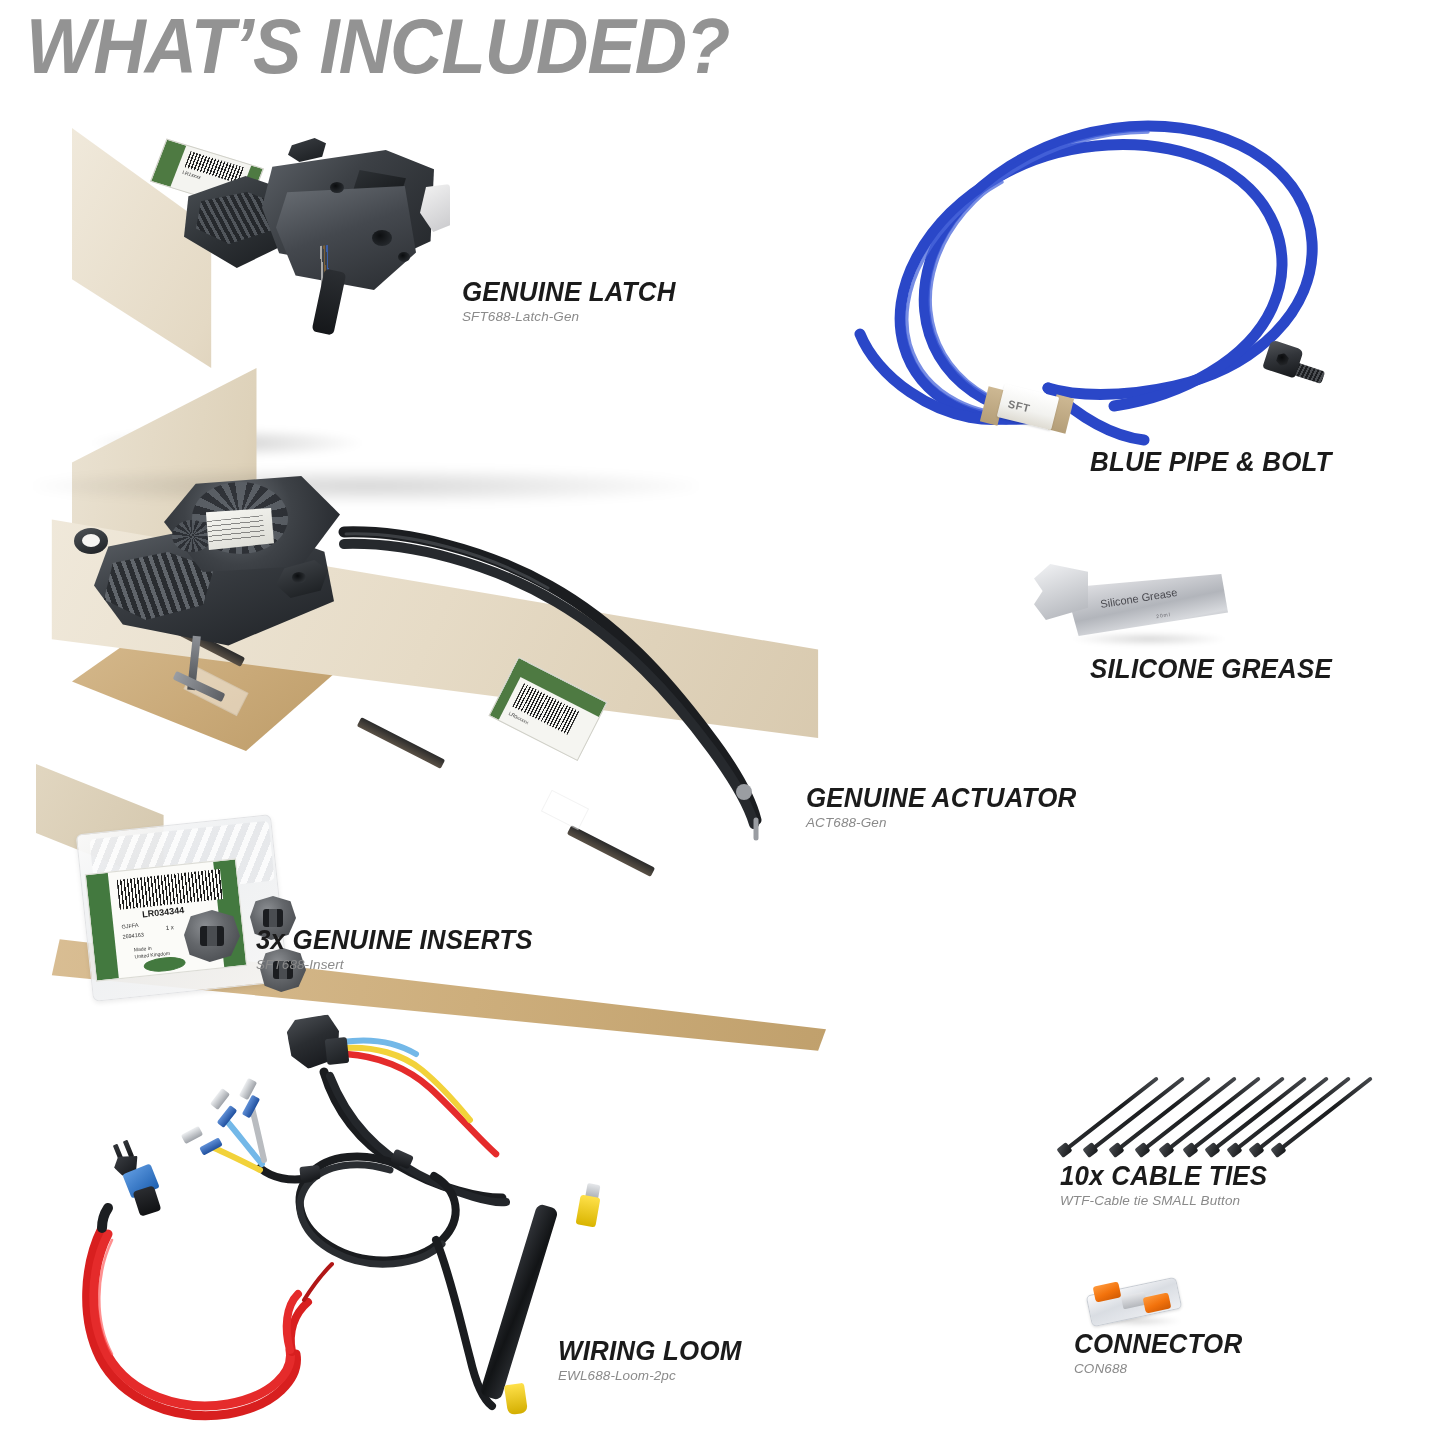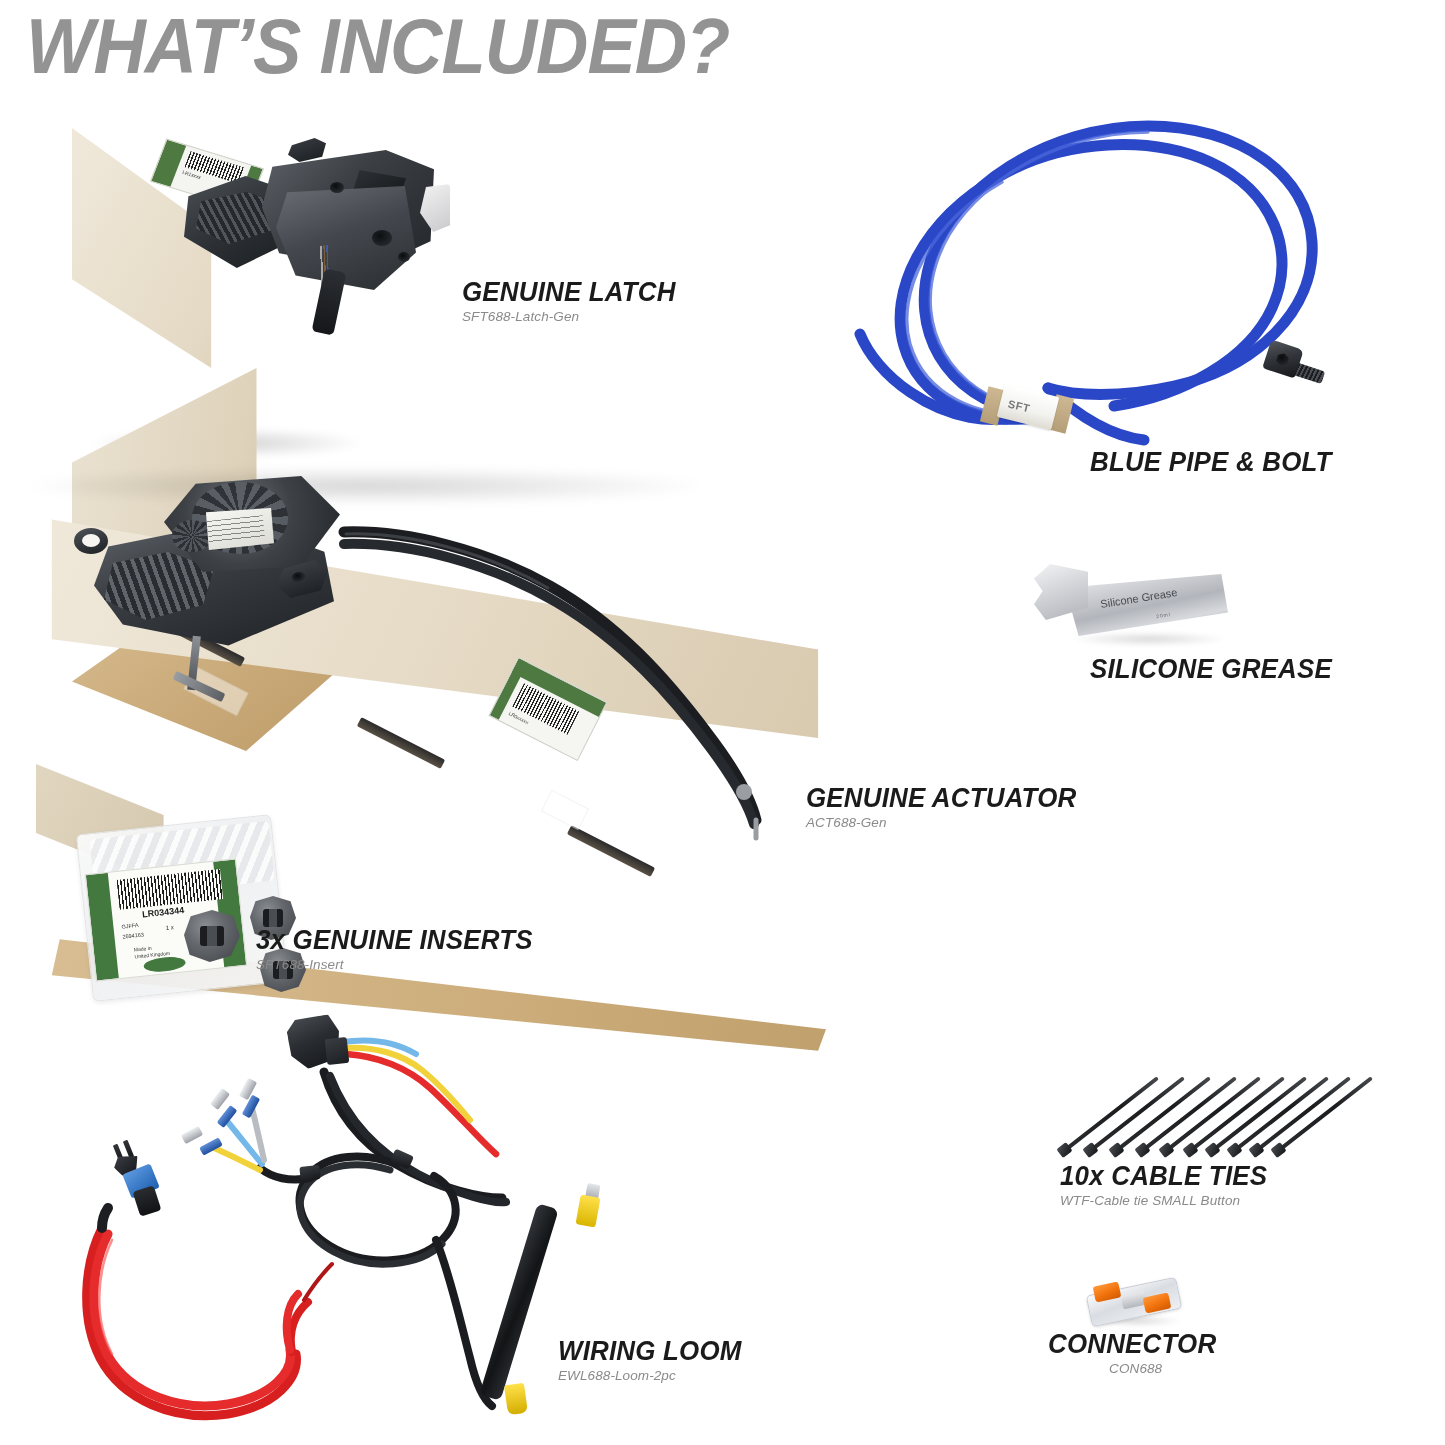--- a/index.html
+++ b/index.html
@@ -725,21 +725,21 @@
 </div>
 
 <div id="conn-group">
   <div id="conn-shadow"></div>
   <div id="conn-body"></div>
   <div class="conn-lever" id="conn-lever1"></div>
   <div id="conn-metal"></div>
   <div class="conn-lever" id="conn-lever2"></div>
 </div>
 
-<div class="label-block" style="left:1048px; top:1330px;text-align:center;">
+<div class="label-block" style="left:1074px; top:1330px;">
   <div class="label-title">CONNECTOR</div>
   <div class="label-sub">CON688</div>
 </div>
 
 <div id="loom-group">
   <svg id="loom-svg" width="570" height="430" viewBox="0 0 570 430">
 
     <g fill="none" stroke-linecap="round">
       <path d="M 24 226 C 6 262 2 316 22 356 C 44 398 96 420 150 412 C 198 404 222 376 218 352" stroke="#d81f1f" stroke-width="9"></path>
       <path d="M 30 232 C 12 268 10 318 30 354 C 52 392 102 410 150 402 C 194 394 216 370 212 348" stroke="#e52b2b" stroke-width="9"></path>

